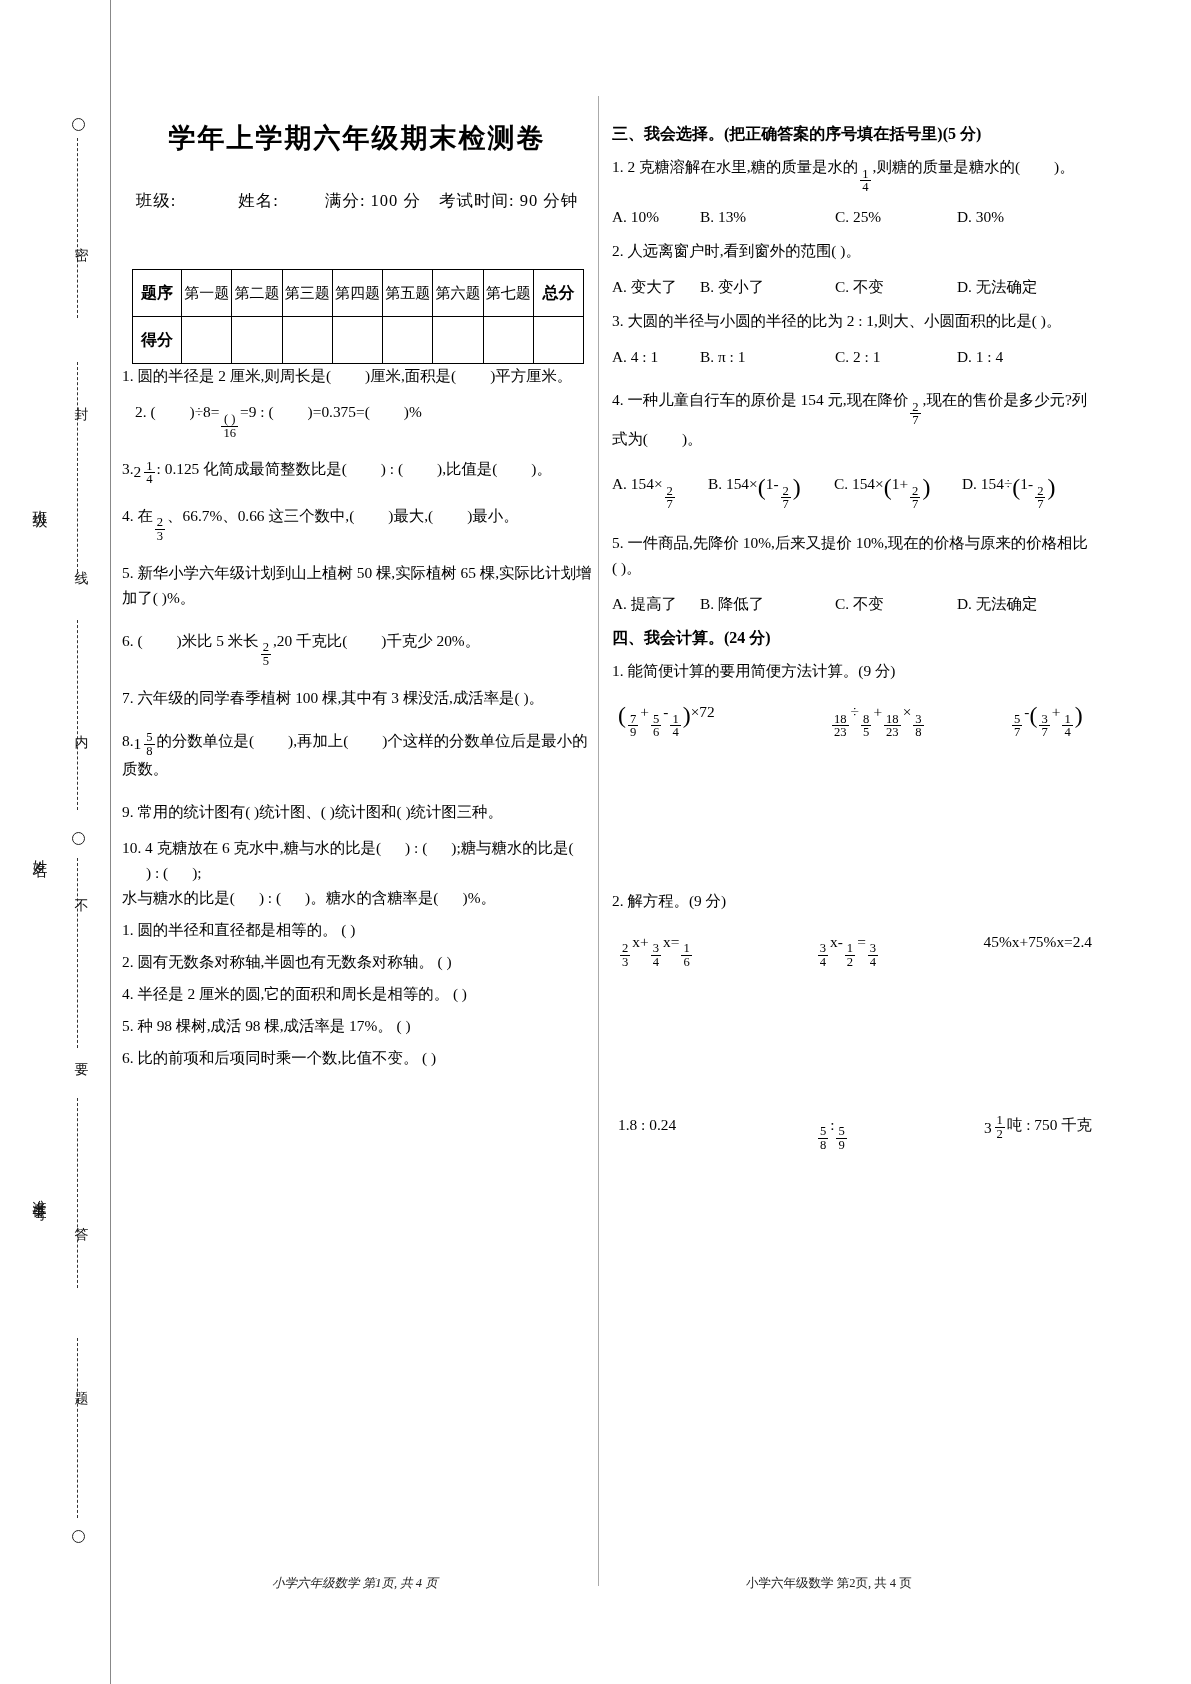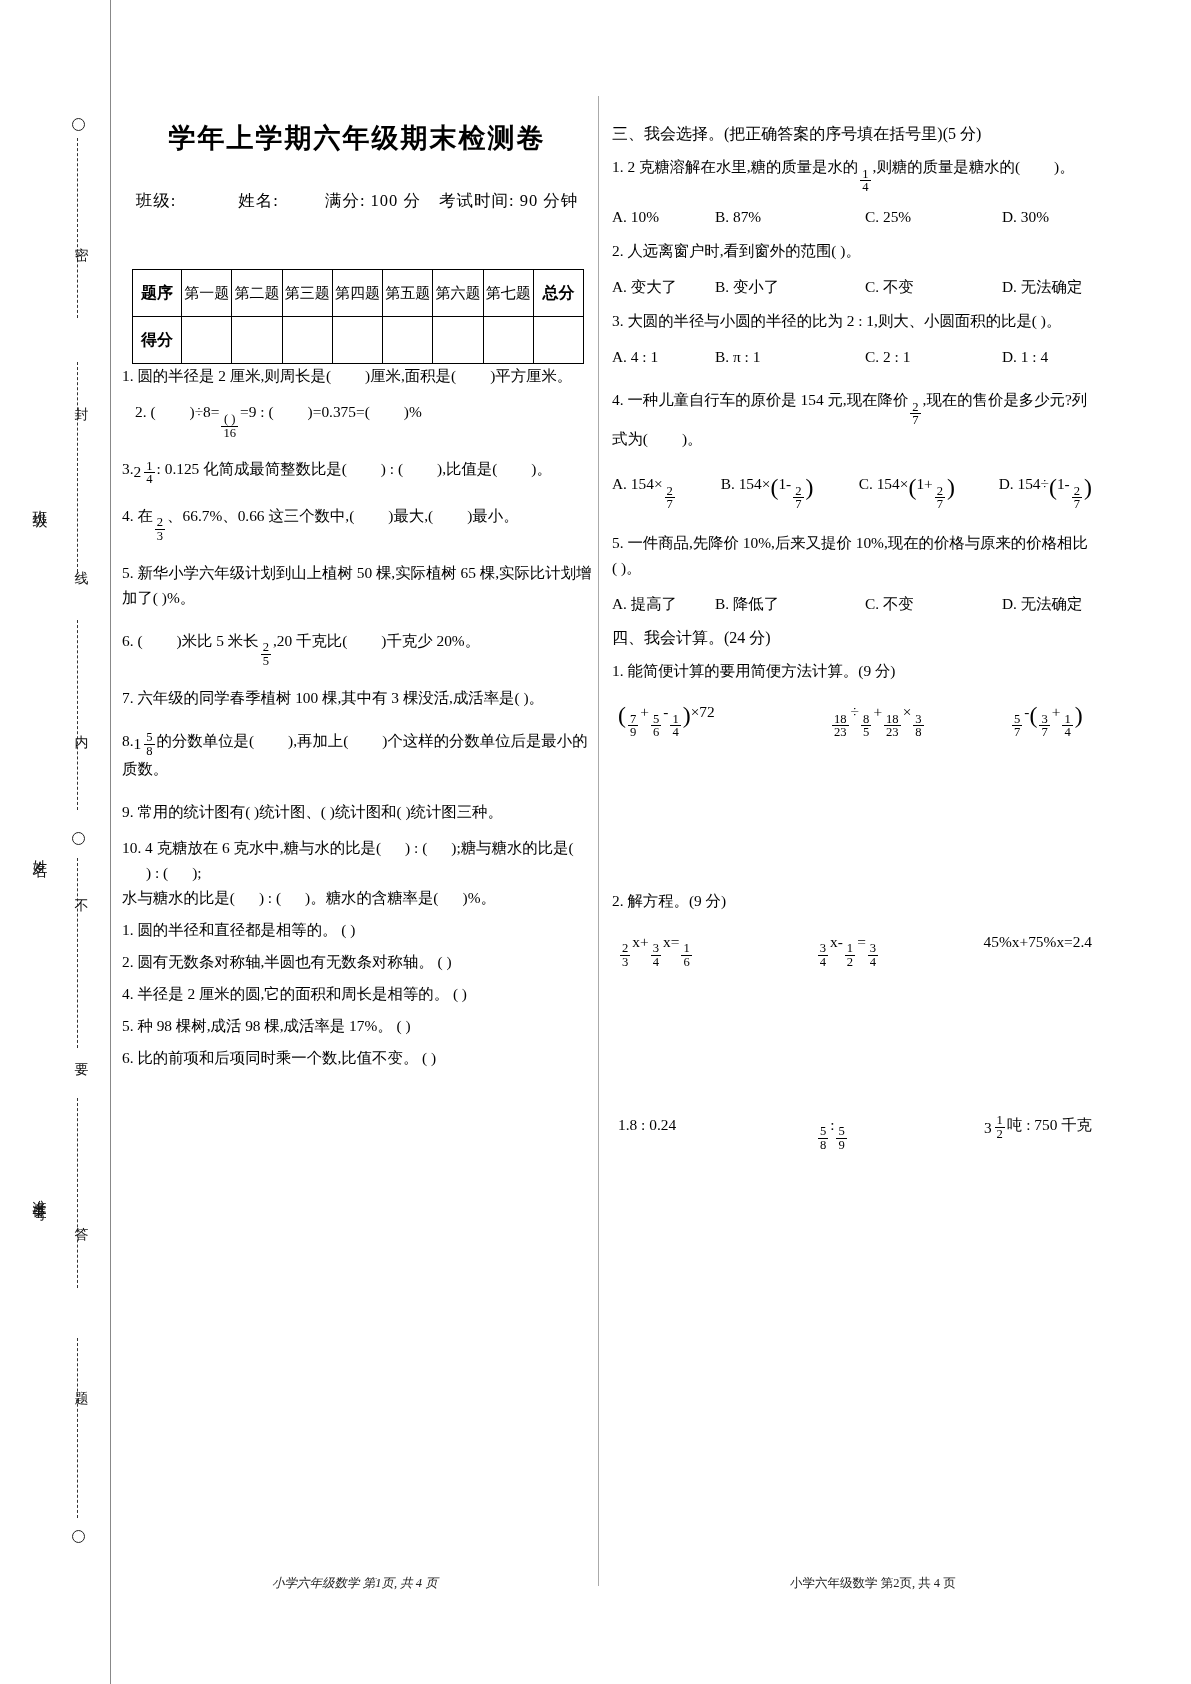--- a/index.html
+++ b/index.html
@@ -52,55 +52,55 @@
   table.score th,table.score td{
     border:1.2px solid #000;text-align:center;vertical-align:middle;padding:0;
   }
   table.score tr.r1 th{height:46px;}
   table.score tr.r2 th,table.score tr.r2 td{height:46px;}
   .th-label{font-weight:700;font-size:16px;}
   .th-col{font-weight:400;font-size:15px;}
   .col-narrow{width:48px;}
 
   
-  .sec-title{font-weight:400;font-size:16px;margin:26px 0 9px 0;}
+  .sec-title{font-weight:700;font-size:16px;margin:26px 0 9px 0;}
   .q{margin:0 0 11px 0;font-size:15.4px;line-height:1.62;}
   .q.tight{margin-bottom:7px;}
   .q.loose{margin-bottom:18px;}
   .indent{padding-left:13px;}
 
   
   .frac{display:inline-flex;flex-direction:column;align-items:center;
         vertical-align:-0.45em;margin:0 2px;line-height:1;font-size:0.82em;}
   .frac .num{padding:0 2px;}
   .frac .den{padding:0 2px;border-top:1.1px solid #000;}
   .mixed{display:inline-flex;align-items:center;vertical-align:-0.2em;}
   .mixed .whole{margin-right:1px;}
   .paren-big{font-size:1.55em;vertical-align:-0.25em;line-height:0.6;}
   .blank{display:inline-block;min-width:34px;}
   .blank-sm{display:inline-block;min-width:24px;}
 
-  .opts{display:flex;gap:15px;font-size:15.4px;margin:0 0 11px 0;}
+  .opts{display:flex;gap:0;font-size:15.4px;margin:0 0 11px 0;}
   .opts .o{white-space:nowrap;}
   .o1{width:88px;}
   .o2{width:135px;}
   .o3{width:122px;}
 
   .calcrow{display:flex;margin:16px 0 0 6px;font-size:15.4px;align-items:flex-start;}
   .calcrow .c{white-space:nowrap;}
   .c1{width:212px;}
   .c2{width:180px;}
 
   .spacer-lg{height:150px;}
   .spacer-md{height:128px;}
 
   
   .footer{position:absolute;bottom:92px;font-size:12.5px;color:#222;white-space:nowrap;}
   .footer-l{left:272px;font-style:italic;}
-  .footer-r{left:790px;}
+  .footer-r{left:746px;}
 </style>
 </head>
 <body>
 
 <div class="page">
 
   <div class="margin-strip">
     <div class="hole" style="top:118px;"></div>
     <div class="hole" style="top:832px;"></div>
     <div class="hole" style="top:1530px;"></div>
@@ -238,21 +238,21 @@
     <div class="sec-title" style="margin-top:122px;">三、我会选择。(把正确答案的序号填在括号里)(5 分)</div>
 
     <div class="q">
       <span>1. 2 克糖溶解在水里,糖的质量是水的</span><span class="frac">
           <span class="num">1</span>
           <span class="den">4</span>
         </span><span>,则糖的质量是糖水的(</span><span class="blank"></span><span>)。</span>
     </div>
     <div class="opts">
       <span class="o o1">A. 10%</span>
-      <span class="o o2">B. 87%</span>
+      <span class="o o2">B. 13%</span>
       <span class="o o3">C. 25%</span>
       <span class="o">D. 30%</span>
     </div>
 
     <div class="q">2. 人远离窗户时,看到窗外的范围(        )。</div>
     <div class="opts">
       <span class="o o1">A. 变大了</span>
       <span class="o o2">B. 变小了</span>
       <span class="o o3">C. 不变</span>
       <span class="o">D. 无法确定</span>

